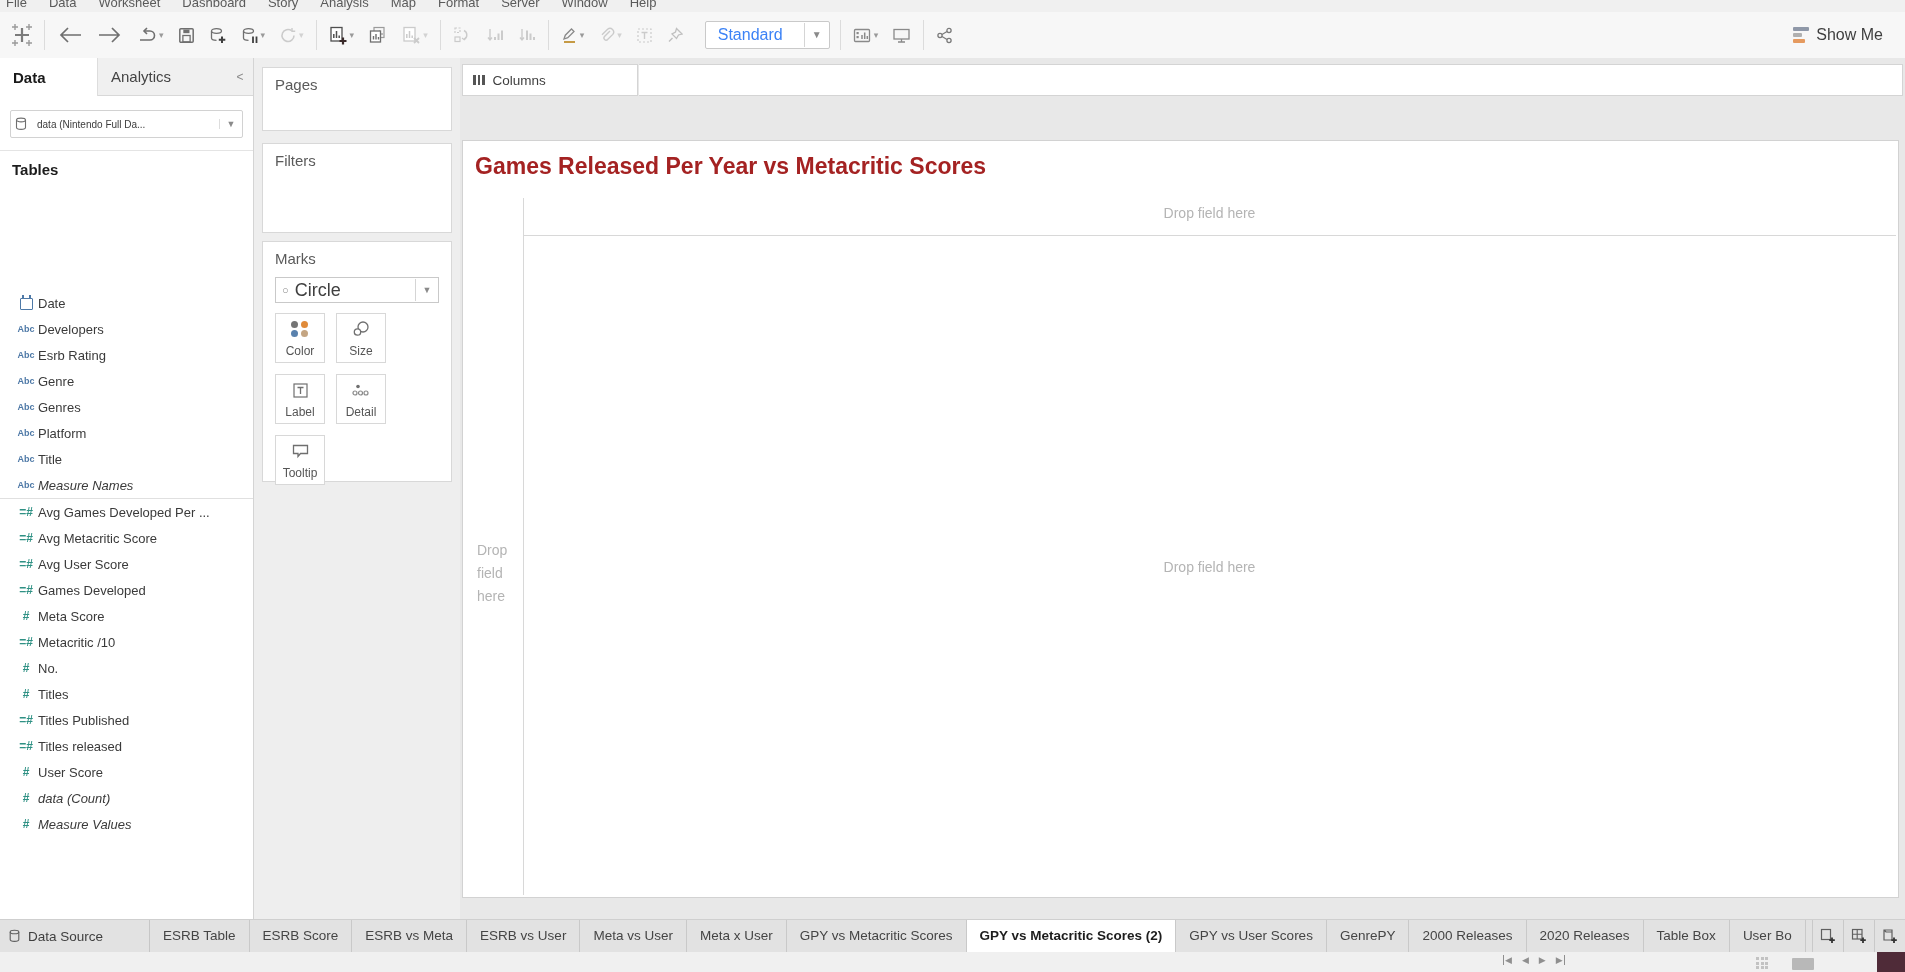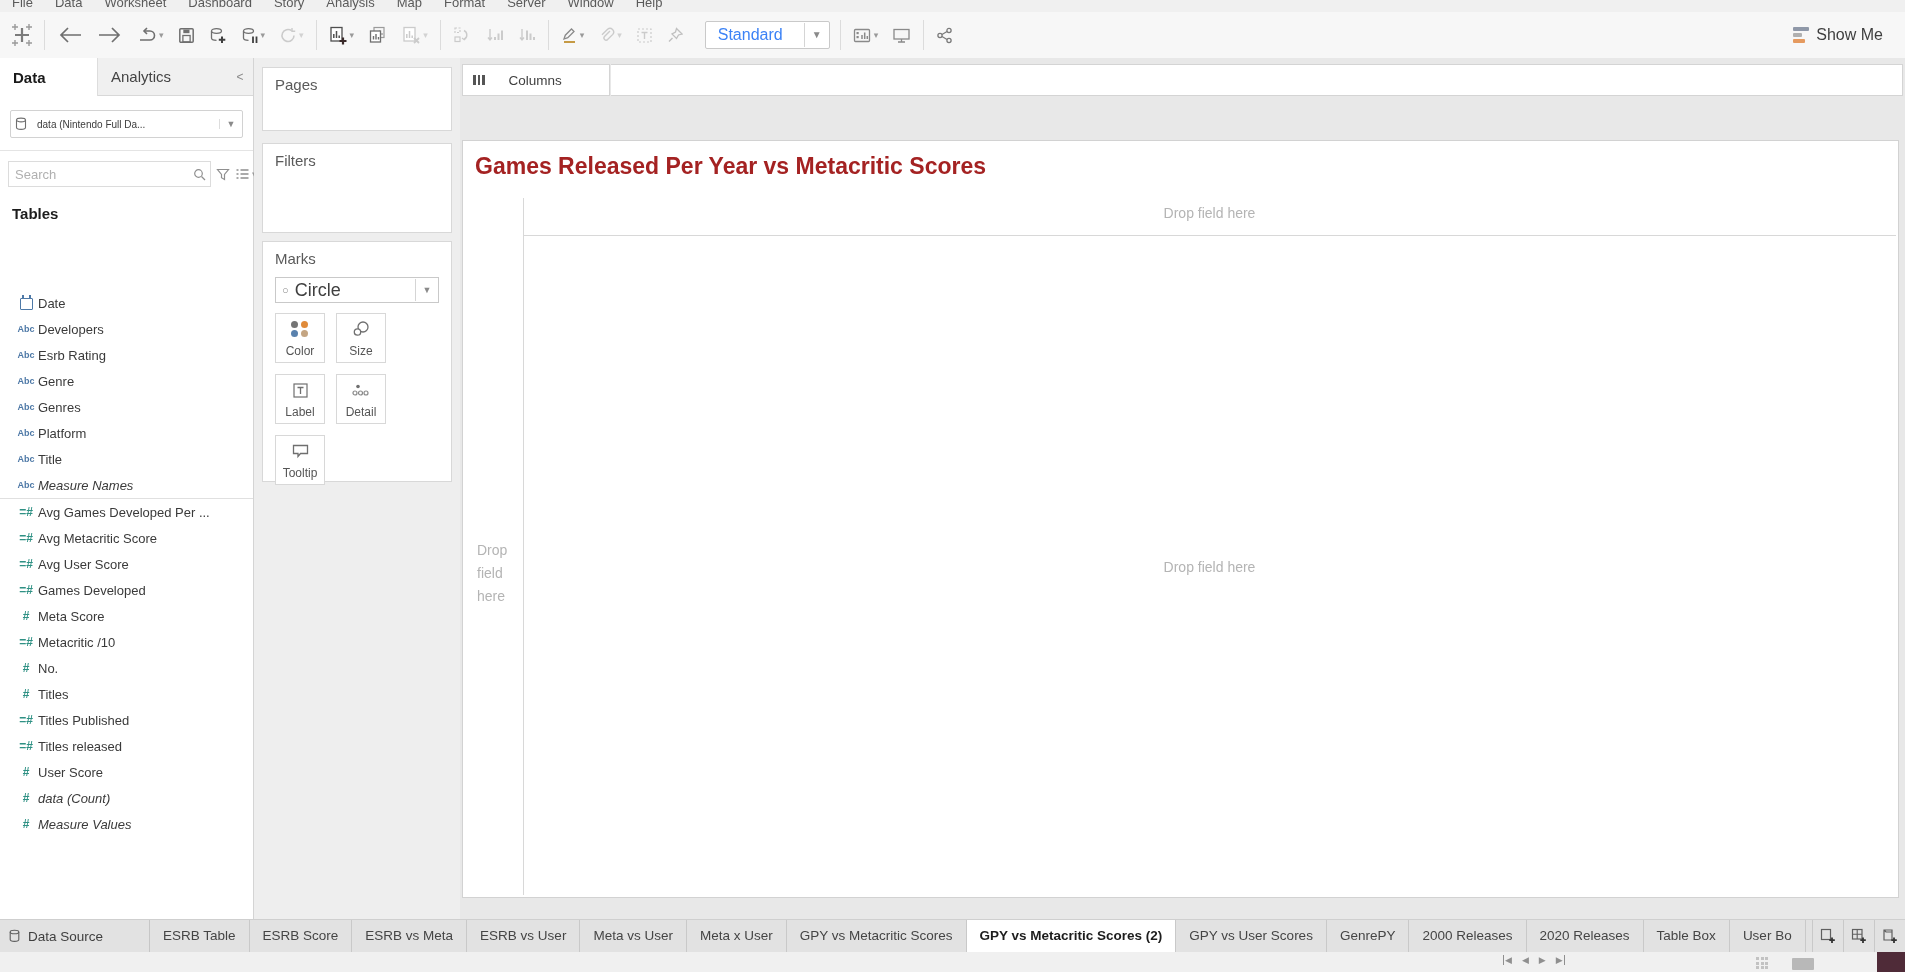--- a/index.html
+++ b/index.html
@@ -1,18 +1,18 @@
 <!DOCTYPE html>
 <html><head>
 <meta charset="utf-8">
 <style>
   html,body{margin:0;padding:0;background:#e8e8e8;font-family:"Liberation Sans",sans-serif;}
   #app{position:relative;width:1905px;height:972px;background:#e8e8e8;overflow:hidden;color:#3c3c3c;}
   
-  .menubar{position:absolute;top:0;left:0;right:0;height:12px;background:#f0f0f0;overflow:hidden;display:flex;gap:22px;padding-left:12px;}
+  .menubar{position:absolute;top:0;left:0;right:0;height:12px;background:#f0f0f0;overflow:hidden;display:flex;gap:22px;padding-left:6px;}
   .menu-item{font-size:13px;color:#5a5a5a;transform:translateY(-5px);white-space:nowrap;}
   
   .toolbar{position:absolute;top:12px;left:0;right:0;height:46px;background:#f7f7f7;display:flex;align-items:center;}
   .tb-group{display:flex;align-items:center;gap:10px;padding:0 10px;}
   .tb-divider{width:1px;height:30px;background:#dcdcdc;}
   .tb-btn{display:flex;align-items:center;gap:2px;background:none;border:none;padding:2px;cursor:default;}
   .caret{font-size:9px;color:#9a9a9a;line-height:1;}
   .caret.dis{color:#d2d2d2;}
   .combo{display:flex;align-items:center;border:1px solid #c9c9c9;background:#fff;height:26px;border-radius:2px;}
   .combo .combo-label{padding:0 12px;font-size:16px;color:#3b82f6;min-width:74px;}
@@ -60,21 +60,21 @@
   .mark-combo .m-caret{border-left:1px solid #d5d5d5;width:22px;text-align:center;font-size:9px;color:#8a8a8a;line-height:22px;}
   .marks-grid{display:flex;flex-wrap:wrap;gap:11px;padding:2px 12px;}
   .mark-btn{width:50px;height:50px;border:1px solid #d8d8d8;background:#fff;display:flex;flex-direction:column;align-items:center;justify-content:flex-end;padding-bottom:4px;box-sizing:border-box;}
   .mark-btn .mb-icon{flex:1;display:flex;align-items:center;justify-content:center;}
   .mark-btn .mb-label{font-size:12px;color:#555;}
   .color-dots{display:grid;grid-template-columns:8px 8px;grid-gap:2px;}
   .color-dots i{width:7px;height:7px;border-radius:50%;display:block;}
   
   .shelf{position:absolute;left:462px;right:2px;height:32px;display:flex;}
   #shelf-cols{top:64px;} #shelf-rows{top:102px;}
-  .shelf-label{width:148px;background:#fff;border:1px solid #d4d4d4;display:flex;align-items:center;gap:24px;padding-left:10px;box-sizing:border-box;font-size:13.5px;color:#3f3f3f;}
+  .shelf-label{width:176px;background:#fff;border:1px solid #d4d4d4;display:flex;align-items:center;gap:8px;padding-left:10px;box-sizing:border-box;font-size:13.5px;color:#3f3f3f;}
   .shelf-area{flex:1;background:#fff;border:1px solid #d4d4d4;border-left:none;margin-left:1px;}
   .cols-icon{display:flex;gap:2px;}
   .cols-icon i{width:2.5px;height:10px;background:#555;display:block;}
   .rows-icon{display:flex;flex-direction:column;gap:2px;}
   .rows-icon i{width:11px;height:2.5px;background:#555;display:block;}
   
   .sheet{position:absolute;left:462px;top:140px;width:1437px;height:758px;background:#fff;border:1px solid #d2d2d2;box-sizing:border-box;}
   .sheet-title{position:absolute;left:12px;top:12px;font-size:23px;font-weight:bold;}
   .vline{position:absolute;left:60px;top:57px;width:1px;bottom:2px;background:#d8d8d8;}
   .hline{position:absolute;left:60px;top:94px;right:2px;height:1px;background:#d8d8d8;}
@@ -320,43 +320,20 @@
         <span class="f-icon" style="width:20px">
           <svg width="14" height="14" viewBox="0 0 14 14">
               <ellipse cx="7" cy="3" rx="4.5" ry="1.9" stroke="#6f6f6f" fill="none" stroke-width="1.1"></ellipse>
               <path d="M2.5 3v7.5c0 1 2 1.9 4.5 1.9s4.5-.9 4.5-1.9V3" stroke="#6f6f6f" fill="none" stroke-width="1.1"></path>
             </svg>
         </span>
         <span class="ds-text">data (Nintendo Full Da...</span>
         <span class="ds-caret">▼</span>
       </div>
     </div>
-    <div class="search-row">
-      <div class="search-box">
-        <input placeholder="Search" style="">
-        <span style="padding-right:4px">
-          <svg width="13" height="13" viewBox="0 0 13 13">
-              <circle cx="5.5" cy="5.5" r="3.8" stroke="#8f8f8f" fill="none" stroke-width="1.2"></circle>
-              <path d="M8.5 8.5 12 12" stroke="#8f8f8f" stroke-width="1.2"></path>
-            </svg>
-        </span>
-      </div>
-      <span>
-        <svg width="14" height="13" viewBox="0 0 14 13">
-            <path d="M1.5 1.5h11L8.5 6.5v5l-3-1.8V6.5l-4-5z" stroke="#8f8f8f" fill="none" stroke-width="1.2"></path>
-          </svg>
-      </span>
-      <span style="display:flex;align-items:center;gap:2px">
-        <svg width="15" height="12" viewBox="0 0 15 12">
-            <path d="M1.5 2h2M1.5 6h2M1.5 10h2" stroke="#8f8f8f" stroke-width="1.6"></path>
-            <path d="M5.5 2h8M5.5 6h8M5.5 10h8" stroke="#8f8f8f" stroke-width="1.6"></path>
-          </svg>
-        <span class="caret">▾</span>
-      </span>
-    </div>
     <div class="tables-header">Tables</div>
     <div class="field-list">
         <div class="field-row">
           <span class="f-icon">
             <span class="icon-cal"></span>
           </span>
           <span class="f-label">Date</span>
         </div>
         <div class="field-row">
           <span class="f-icon icon-abc">Abc</span>

